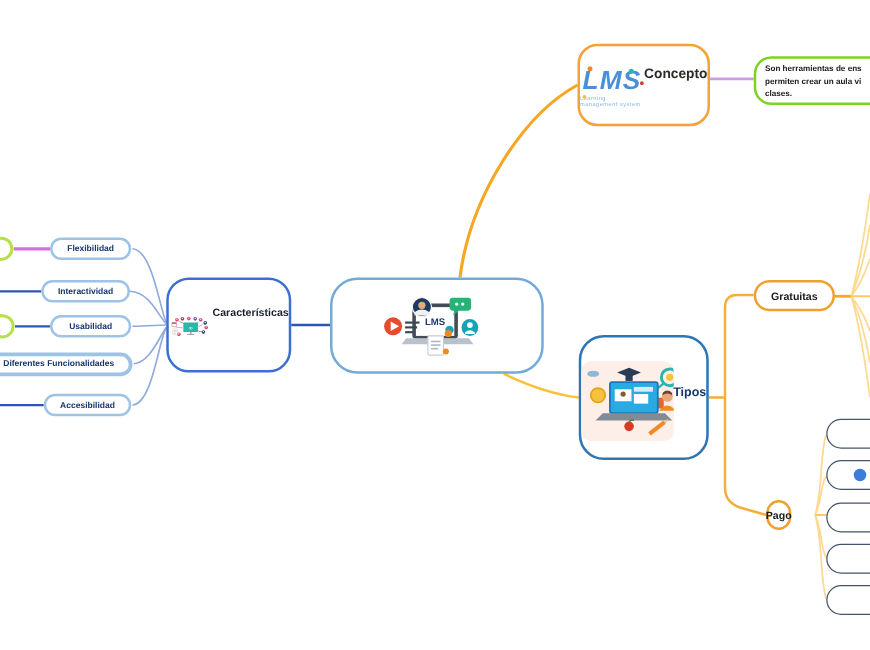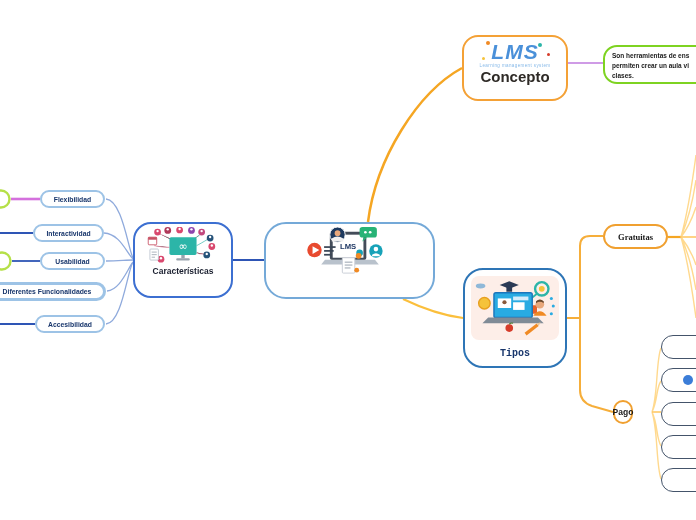--- a/index.html
+++ b/index.html
@@ -1,47 +1,47 @@
 <!DOCTYPE html>
 <html style="--node-blue-border: #74a9d8; --strong-blue-border: #3c6fd1; --orange-border: #f4a136; --pill-blue-border: #9dc3e6; --navy-text: #17356b; --blue-line: #2e55b5; --magenta-line: #d470dd; --green-circle: #b5e048; --purple-line: #cf9be6; --green-note-border: #7ed321; --orange-line: #f5a623; --yellow-line: #ffd98e; --slate-pill-border: #44546a;"><head>
 <meta charset="utf-8">
 <style>
   html,body{margin:0;padding:0;background:#fff;font-family:"Liberation Sans",sans-serif;}
   #canvas{position:relative;width:696px;height:520px;overflow:hidden;background:#fff;}
   #wires{position:absolute;left:0;top:0;width:696px;height:520px;}
 
-  .node{position:absolute;background:#fff;display:flex;flex-direction:column;align-items:center;justify-content:space-between;box-sizing:border-box;}
+  .node{position:absolute;background:#fff;display:flex;flex-direction:row;align-items:center;justify-content:center;box-sizing:border-box;}
   .node-title{font-weight:bold;color:var(--navy-text);}
 
   #node-principales{left:264px;top:222px;width:171px;height:77px;border:2px solid var(--node-blue-border);border-radius:22px;}
   #node-principales .node-title{font-size:10.5px;margin-bottom:7px;color:#17356b;}
 
   #node-caracteristicas{left:133px;top:222px;width:100px;height:76px;border:2px solid var(--strong-blue-border);border-radius:18px;}
   #node-caracteristicas .node-title{font-size:8.5px;margin-bottom:20px;color:#1b2030;}
 
   #node-concepto{left:462px;top:35px;width:106px;height:66px;border:2px solid var(--orange-border);border-radius:16px;}
-  #node-concepto .node-title{font-size:15px;margin-bottom:18px;color:#2e2a26;}
+  #node-concepto .node-title{font-size:11px;margin-bottom:18px;color:#2e2a26;}
 
   #node-tipos{left:463px;top:268px;width:104px;height:100px;border:2.5px solid #2e75b6;border-radius:20px;}
-  #node-tipos .node-title{font-size:10px;margin-bottom:7px;color:#17356b;font-family:Liberation Mono, monospace;}
+  #node-tipos .node-title{font-size:10px;margin-bottom:7px;color:#17356b;}
   #tipos-illus-bg{width:88px;height:64px;border-radius:8px;background:#fdeee8;margin-top:6px;overflow:hidden;}
 
   .pill{position:absolute;background:#fff;border:2px solid var(--pill-blue-border);border-radius:10px;
         display:flex;align-items:center;justify-content:center;box-sizing:border-box;
         font-weight:bold;font-size:6.8px;color:var(--navy-text);}
   #pill-flexibilidad{left:40px;top:190px;width:65px;height:18px;}
   #pill-interactividad{left:33px;top:224px;width:71px;height:18px;}
   #pill-usabilidad{left:40px;top:252px;width:65px;height:18px;}
   #pill-diferentes{left:-12px;top:282px;width:118px;height:19px;border-width:3px;}
   #pill-accesibilidad{left:35px;top:315px;width:70px;height:18px;}
 
   .orange-pill{position:absolute;background:#fff;border:2px solid #f0a030;border-radius:13px;
         display:flex;align-items:center;justify-content:center;box-sizing:border-box;
         font-weight:bold;font-size:8.5px;color:#1a1a1a;}
-  #pill-gratuitas{left:603px;top:224px;width:65px;height:25px;font-family:Liberation Serif, serif;}
+  #pill-gratuitas{left:603px;top:224px;width:65px;height:25px;}
   #pill-pago{left:613px;top:400px;width:20px;height:24px;}
 
   .platform-stub{position:absolute;left:661px;width:52px;height:24px;background:#fff;
         border:1.5px solid var(--slate-pill-border);border-radius:12px;box-sizing:border-box;}
   #platform-logo{position:absolute;left:683px;top:375px;width:10px;height:10px;border-radius:50%;background:#3b7dd8;}
 
   #note-box{position:absolute;left:603px;top:45px;width:150px;height:39px;background:#fff;
         border:2px solid var(--green-note-border);border-radius:14px;box-sizing:border-box;
         padding:4px 7px;font-size:6.5px;font-weight:bold;color:#1a1a1a;line-height:1.55;white-space:pre-line;}
 

